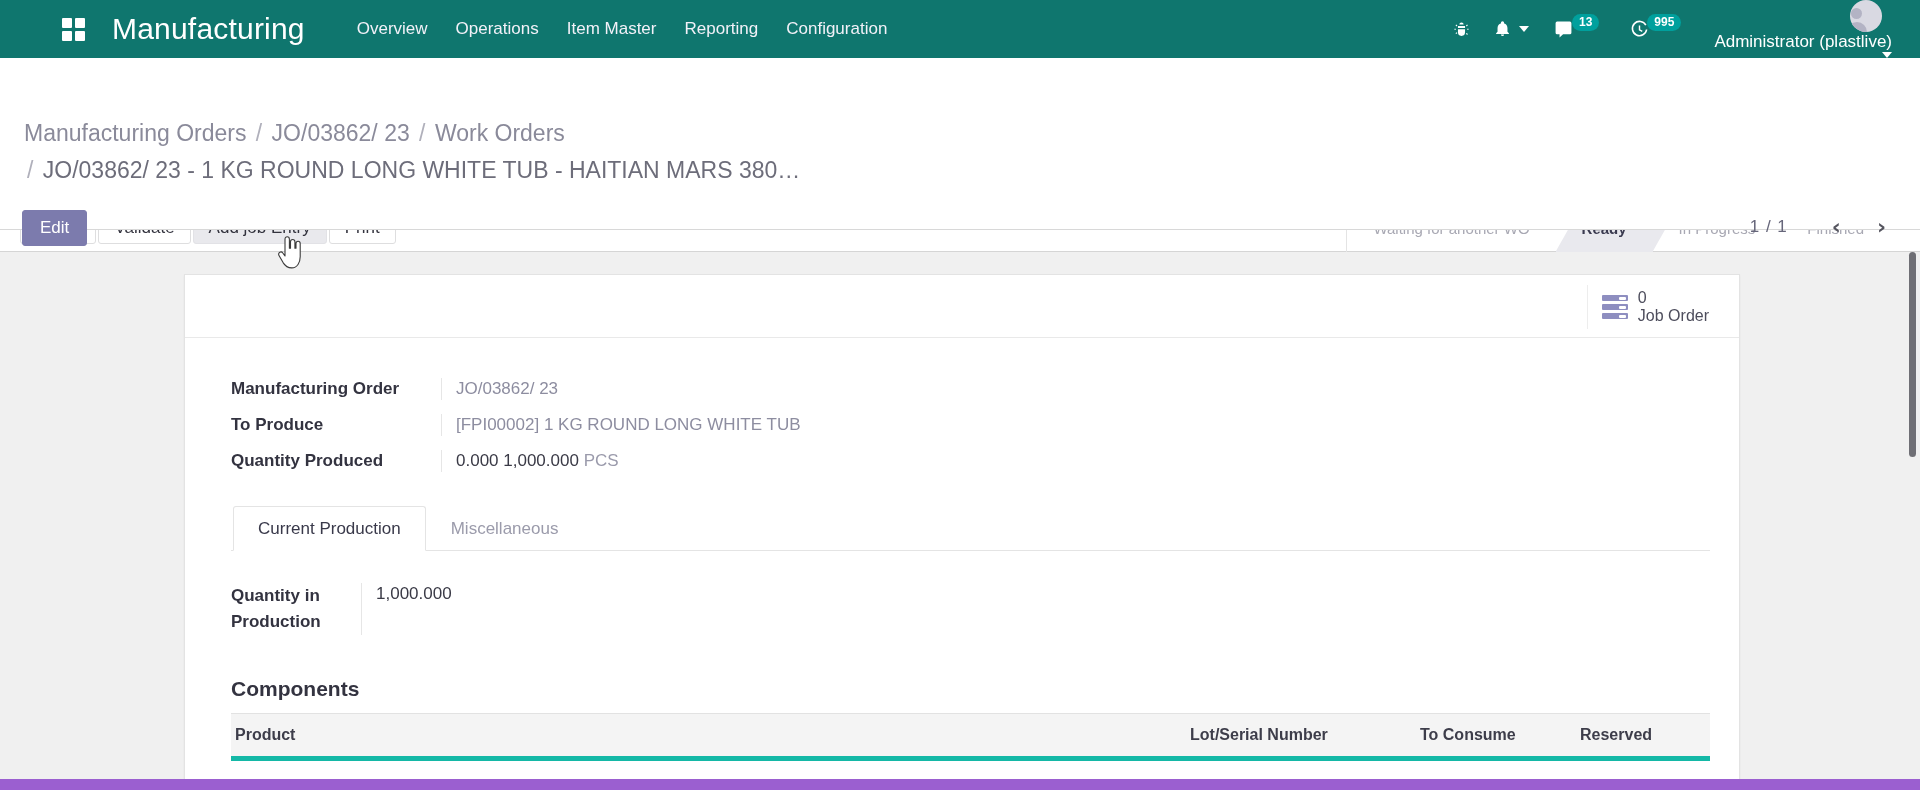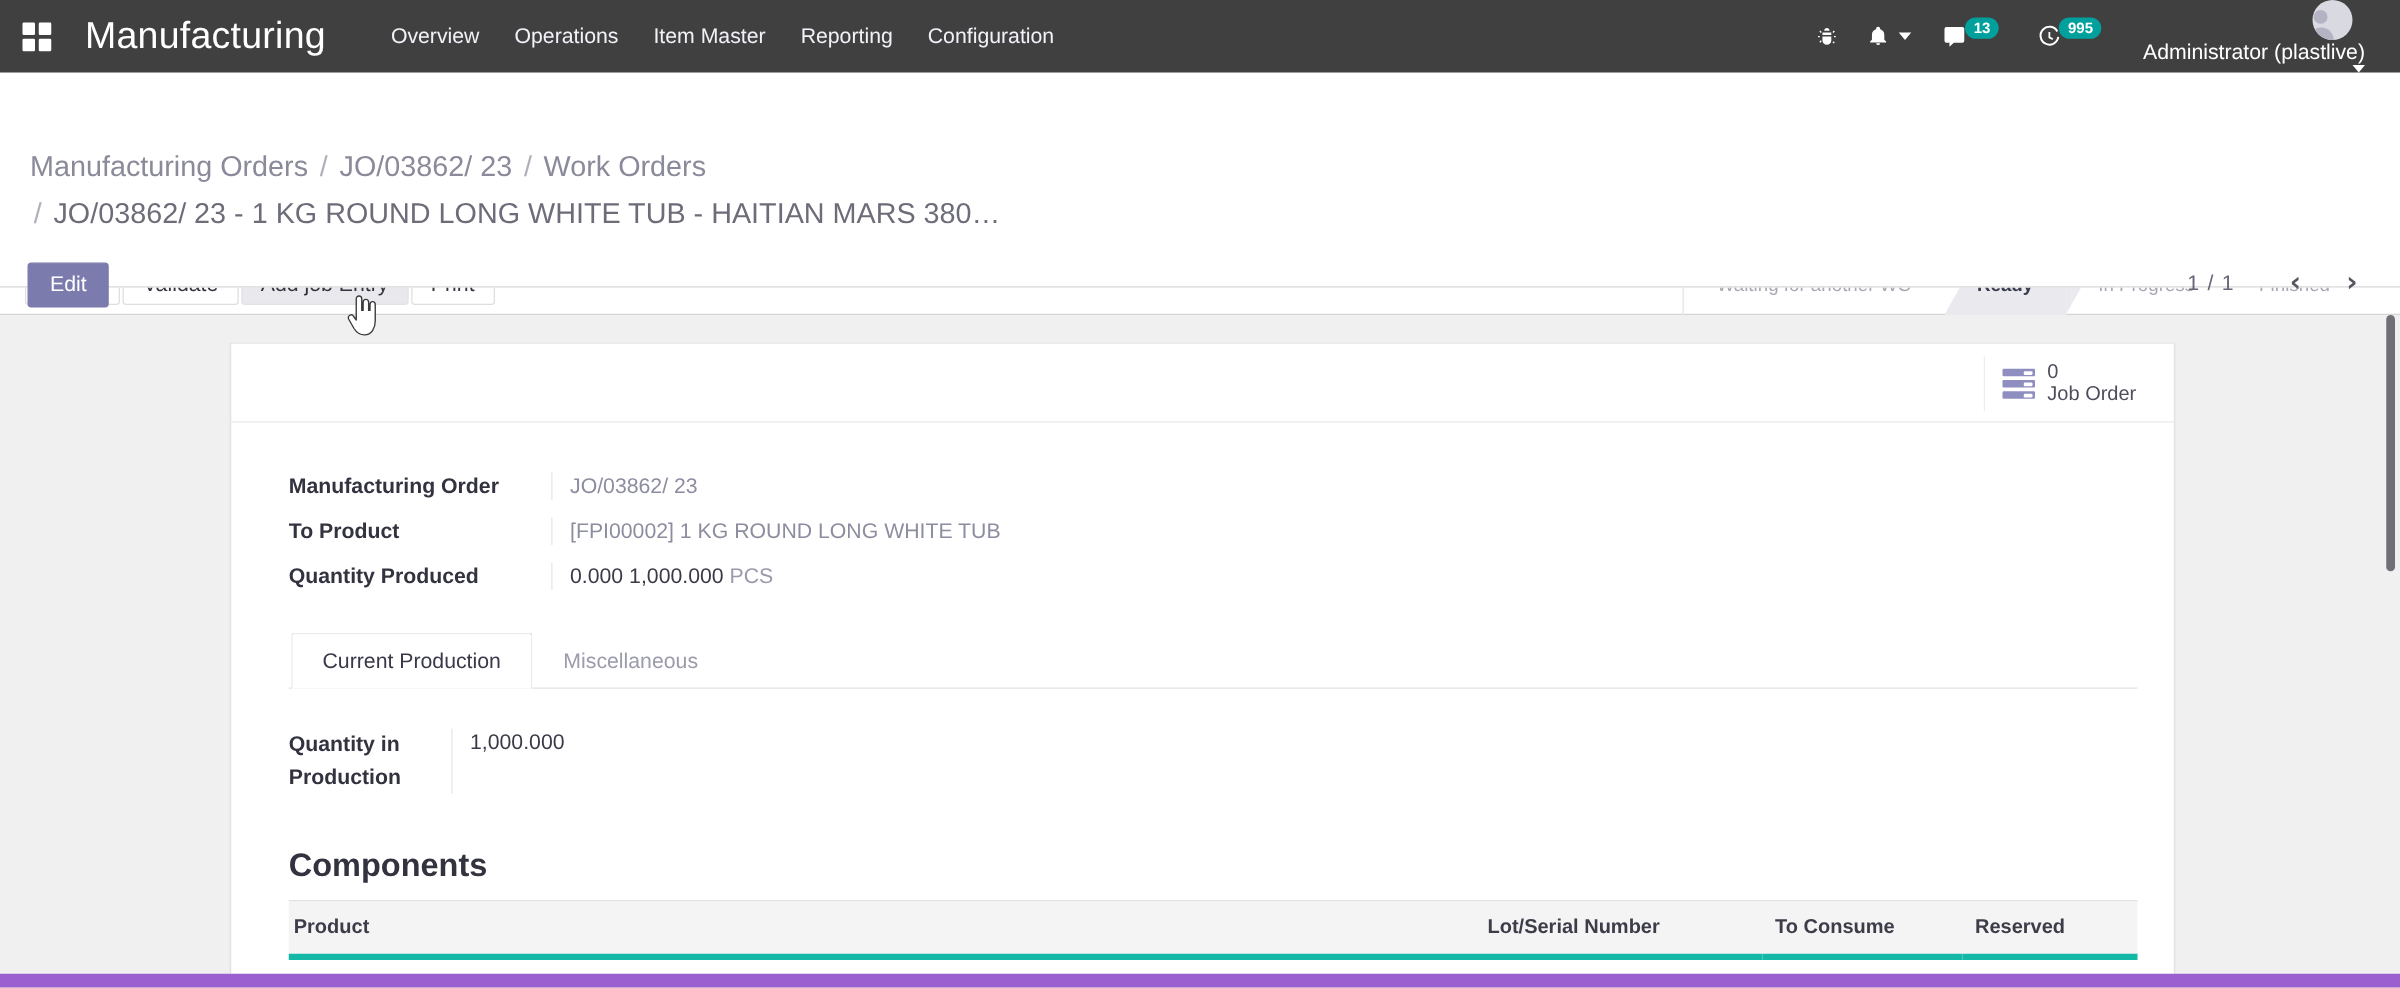--- a/index.html
+++ b/index.html
@@ -8,24 +8,25 @@
     width: 1920px; height: 790px;
     overflow: hidden;
     font-family: "Liberation Sans", sans-serif;
     background: #f0f0f0;
   }
 
   
   .navbar {
     position: absolute; top: 0; left: 0;
     width: 1920px; height: 58px;
-    background: #404040;
+    background: #0f766e;
     display: flex; align-items: center;
     color: #ffffff;
     z-index: 30;
+    padding-left: 44px;
   }
   .apps-grid {
     width: 58px; height: 58px;
     display: flex; align-items: center; justify-content: center;
     cursor: pointer;
   }
   .apps-grid .g {
     display: grid;
     grid-template-columns: 10px 10px;
     grid-template-rows: 10px 10px;
@@ -254,21 +255,21 @@
   }
   .tab.active {
     color: #39394a;
     background: #ffffff;
     border-color: #e4e4e4 #e4e4e4 #ffffff #e4e4e4;
     border-radius: 3px 3px 0 0;
   }
   .tab-content { padding-top: 32px; }
 
   .section-title {
-    font-size: 26px; font-weight: bold; color: #333340;
+    font-size: 21px; font-weight: bold; color: #333340;
     margin: 42px 0 12px 0;
   }
   .comp-table { width: 100%; border-collapse: collapse; }
   .comp-table th {
     background: #f4f4f4;
     border-top: 1px solid #e2e2e2;
     border-bottom: 5px solid #14b8a6;
     font-size: 16px; color: #3d3d4a; font-weight: bold;
     text-align: left; padding: 12px 10px;
   }
@@ -421,21 +422,21 @@
     </div>
 
     <div class="sheet-body">
 
       <div class="field-row">
         <div class="field-label">Manufacturing Order</div>
         <div class="field-value link">JO/03862/ 23</div>
       </div>
 
       <div class="field-row">
-        <div class="field-label">To Product</div>
+        <div class="field-label">To Produce</div>
         <div class="field-value link">[FPI00002] 1 KG ROUND LONG WHITE TUB</div>
       </div>
 
       <div class="field-row">
         <div class="field-label">Quantity Produced</div>
         <div class="field-value">
           <span class="dark">0.000</span>
           <span class="dark">1,000.000</span>
           <span class="unit">PCS</span>
         </div>

